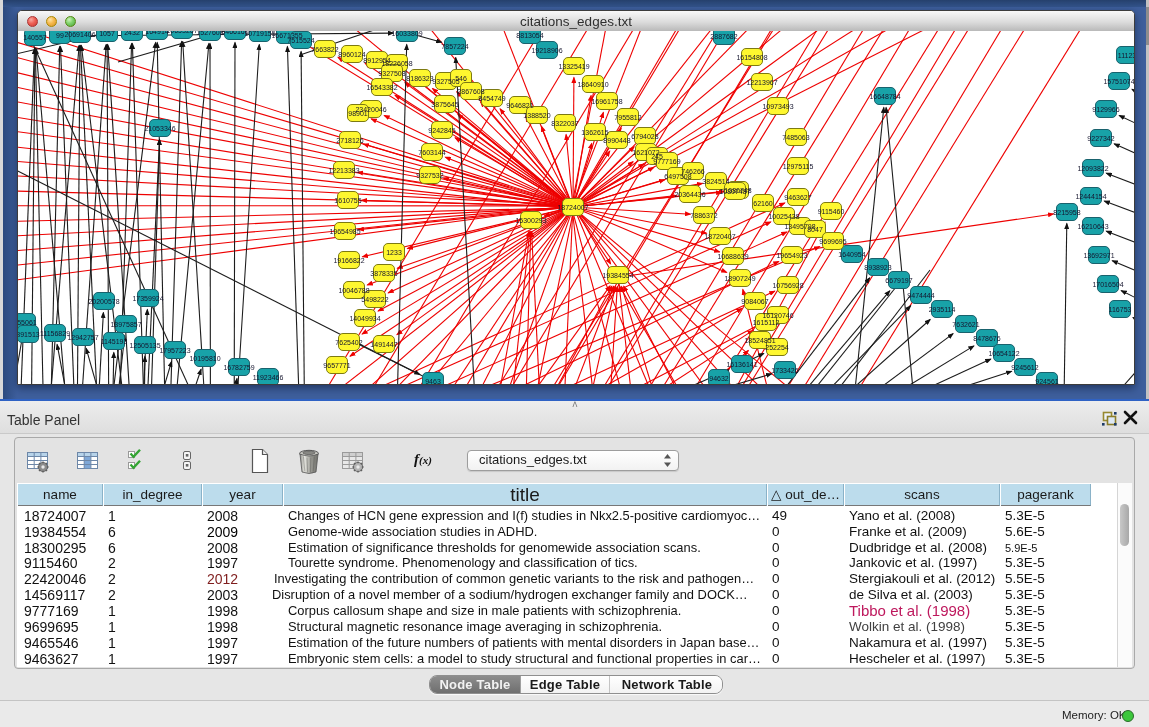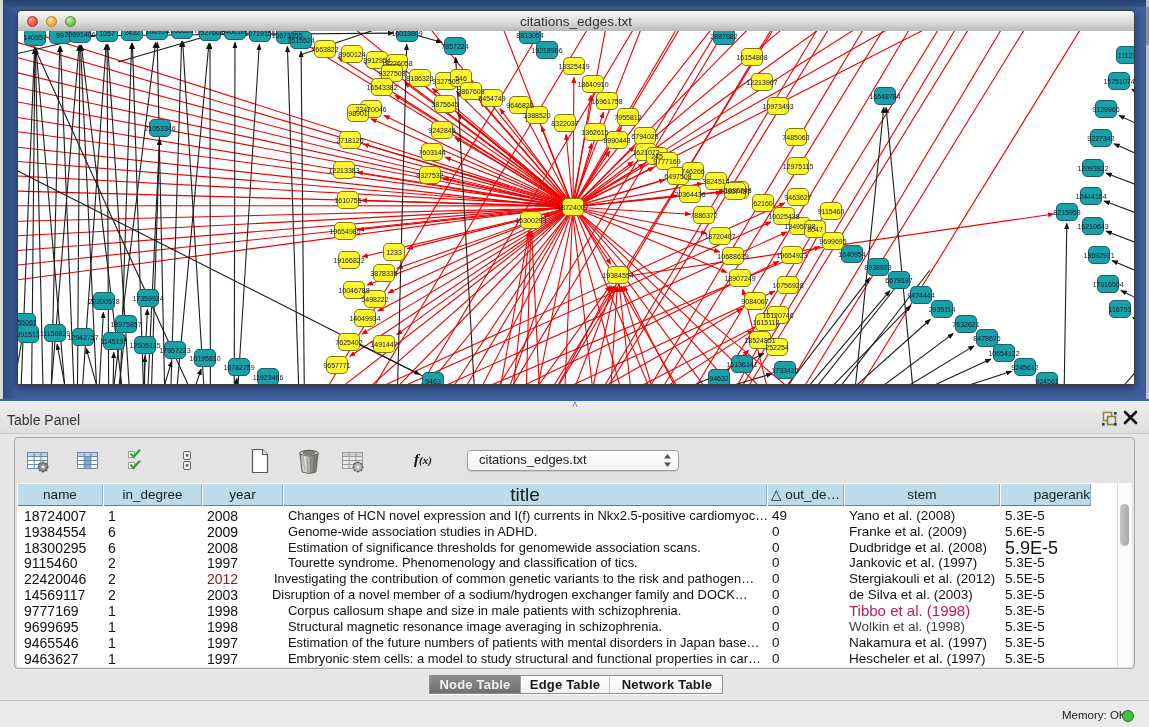--- a/index.html
+++ b/index.html
@@ -619,43 +619,43 @@
  <path d="M5.5 1 L9 5.6 H2 Z" fill="#555"></path>
     <path d="M5.5 14 L9 9.4 H2 Z" fill="#555"></path>
 </svg>
 
 <div class="abs" style="left:17px;top:483px;width:1115px;height:184px;background:#fff"></div>
 <div style="position:absolute;left:18px;top:484px;width:85px;height:22px;background:#bcdcec;border-right:1px solid #8ab2c8;border-bottom:1px solid #777;line-height:21px;text-align:center;font-size:13.5px;color:#1a1a1a;overflow:hidden;white-space:nowrap">name</div>
 <div style="position:absolute;left:104px;top:484px;width:98px;height:22px;background:#bcdcec;border-right:1px solid #8ab2c8;border-bottom:1px solid #777;line-height:21px;text-align:center;font-size:13.5px;color:#1a1a1a;overflow:hidden;white-space:nowrap">in_degree</div>
 <div style="position:absolute;left:203px;top:484px;width:80px;height:22px;background:#bcdcec;border-right:1px solid #8ab2c8;border-bottom:1px solid #777;line-height:21px;text-align:center;font-size:13.5px;color:#1a1a1a;overflow:hidden;white-space:nowrap">year</div>
 <div style="position:absolute;left:284px;top:484px;width:483px;height:22px;background:#bcdcec;border-right:1px solid #8ab2c8;border-bottom:1px solid #777;line-height:21px;text-align:center;font-size:19px;color:#1a1a1a;overflow:hidden;white-space:nowrap">title</div>
 <div style="position:absolute;left:768px;top:484px;width:76px;height:22px;background:#bcdcec;border-right:1px solid #8ab2c8;border-bottom:1px solid #777;line-height:21px;text-align:center;font-size:13.5px;color:#1a1a1a;overflow:hidden;white-space:nowrap">△ out_de…</div>
-<div style="position:absolute;left:845px;top:484px;width:155px;height:22px;background:#bcdcec;border-right:1px solid #8ab2c8;border-bottom:1px solid #777;line-height:21px;text-align:center;font-size:13.5px;color:#1a1a1a;overflow:hidden;white-space:nowrap">stem</div>
-<div style="position:absolute;left:1001px;top:484px;width:90px;height:22px;background:#bcdcec;border-right:1px solid #8ab2c8;border-bottom:1px solid #777;line-height:21px;text-align:right;font-size:13.5px;color:#1a1a1a;overflow:hidden;white-space:nowrap">pagerank</div>
+<div style="position:absolute;left:845px;top:484px;width:155px;height:22px;background:#bcdcec;border-right:1px solid #8ab2c8;border-bottom:1px solid #777;line-height:21px;text-align:center;font-size:13.5px;color:#1a1a1a;overflow:hidden;white-space:nowrap">scans</div>
+<div style="position:absolute;left:1001px;top:484px;width:90px;height:22px;background:#bcdcec;border-right:1px solid #8ab2c8;border-bottom:1px solid #777;line-height:21px;text-align:center;font-size:13.5px;color:#1a1a1a;overflow:hidden;white-space:nowrap">pagerank</div>
 <div style="position:absolute;left:24px;top:507.8px;width:80px;height:15.85px;line-height:16.6px;font-size:14px;color:#111;overflow:hidden;white-space:nowrap">18724007</div>
 <div style="position:absolute;left:108px;top:507.8px;width:95px;height:15.85px;line-height:16.6px;font-size:14px;color:#111;overflow:hidden;white-space:nowrap">1</div>
 <div style="position:absolute;left:207px;top:507.8px;width:77px;height:15.85px;line-height:16.6px;font-size:14px;color:#111;overflow:hidden;white-space:nowrap">2008</div>
-<div style="position:absolute;left:288px;top:507.8px;width:480px;height:15.85px;line-height:16.6px;font-size:12.9px;color:#111;overflow:hidden;white-space:nowrap">Changes of HCN novel expression and I(f) currents in Nkx2.5-positive cardiomyoc…</div>
+<div style="position:absolute;left:288px;top:507.8px;width:480px;height:15.85px;line-height:16.6px;font-size:12.9px;color:#111;overflow:hidden;white-space:nowrap">Changes of HCN gene expression and I(f) studies in Nkx2.5-positive cardiomyoc…</div>
 <div style="position:absolute;left:772px;top:507.8px;width:73px;height:15.85px;line-height:16.6px;font-size:13.5px;color:#111;overflow:hidden;white-space:nowrap">49</div>
 <div style="position:absolute;left:849px;top:507.8px;width:152px;height:15.85px;line-height:16.6px;font-size:13.5px;color:#111;overflow:hidden;white-space:nowrap">Yano et al. (2008)</div>
 <div style="position:absolute;left:1005px;top:507.8px;width:87px;height:15.85px;line-height:16.6px;font-size:13.5px;color:#111;overflow:hidden;white-space:nowrap">5.3E-5</div>
 <div style="position:absolute;left:24px;top:523.6px;width:80px;height:15.85px;line-height:16.6px;font-size:14px;color:#111;overflow:hidden;white-space:nowrap">19384554</div>
 <div style="position:absolute;left:108px;top:523.6px;width:95px;height:15.85px;line-height:16.6px;font-size:14px;color:#111;overflow:hidden;white-space:nowrap">6</div>
 <div style="position:absolute;left:207px;top:523.6px;width:77px;height:15.85px;line-height:16.6px;font-size:14px;color:#000000;overflow:hidden;white-space:nowrap">2009</div>
 <div style="position:absolute;left:288px;top:523.6px;width:480px;height:15.85px;line-height:16.6px;font-size:12.9px;color:#111;overflow:hidden;white-space:nowrap">Genome-wide association studies in ADHD.</div>
 <div style="position:absolute;left:772px;top:523.6px;width:73px;height:15.85px;line-height:16.6px;font-size:13.5px;color:#111;overflow:hidden;white-space:nowrap">0</div>
 <div style="position:absolute;left:849px;top:523.6px;width:152px;height:15.85px;line-height:16.6px;font-size:13.5px;color:#111;overflow:hidden;white-space:nowrap">Franke et al. (2009)</div>
 <div style="position:absolute;left:1005px;top:523.6px;width:87px;height:15.85px;line-height:16.6px;font-size:13.5px;color:#111;overflow:hidden;white-space:nowrap">5.6E-5</div>
 <div style="position:absolute;left:24px;top:539.5px;width:80px;height:15.85px;line-height:16.6px;font-size:14px;color:#111;overflow:hidden;white-space:nowrap">18300295</div>
 <div style="position:absolute;left:108px;top:539.5px;width:95px;height:15.85px;line-height:16.6px;font-size:14px;color:#111;overflow:hidden;white-space:nowrap">6</div>
 <div style="position:absolute;left:207px;top:539.5px;width:77px;height:15.85px;line-height:16.6px;font-size:14px;color:#111;overflow:hidden;white-space:nowrap">2008</div>
 <div style="position:absolute;left:288px;top:539.5px;width:480px;height:15.85px;line-height:16.6px;font-size:12.9px;color:#111;overflow:hidden;white-space:nowrap">Estimation of significance thresholds for genomewide association scans.</div>
 <div style="position:absolute;left:772px;top:539.5px;width:73px;height:15.85px;line-height:16.6px;font-size:13.5px;color:#111;overflow:hidden;white-space:nowrap">0</div>
 <div style="position:absolute;left:849px;top:539.5px;width:152px;height:15.85px;line-height:16.6px;font-size:13.5px;color:#111;overflow:hidden;white-space:nowrap">Dudbridge et al. (2008)</div>
-<div style="position:absolute;left:1005px;top:539.5px;width:87px;height:15.85px;line-height:16.6px;font-size:18px;color:#111;overflow:hidden;white-space:nowrap">5.9E-5</div>
+<div style="position:absolute;left:1005px;top:539.5px;width:87px;height:15.85px;line-height:16.6px;font-size:11px;color:#111;overflow:hidden;white-space:nowrap">5.9E-5</div>
 <div style="position:absolute;left:24px;top:555.4px;width:80px;height:15.85px;line-height:16.6px;font-size:14px;color:#111;overflow:hidden;white-space:nowrap">9115460</div>
 <div style="position:absolute;left:108px;top:555.4px;width:95px;height:15.85px;line-height:16.6px;font-size:14px;color:#111;overflow:hidden;white-space:nowrap">2</div>
 <div style="position:absolute;left:207px;top:555.4px;width:77px;height:15.85px;line-height:16.6px;font-size:14px;color:#111;overflow:hidden;white-space:nowrap">1997</div>
 <div style="position:absolute;left:288px;top:555.4px;width:480px;height:15.85px;line-height:16.6px;font-size:12.9px;color:#111;overflow:hidden;white-space:nowrap">Tourette syndrome. Phenomenology and classification of tics.</div>
 <div style="position:absolute;left:772px;top:555.4px;width:73px;height:15.85px;line-height:16.6px;font-size:13.5px;color:#111;overflow:hidden;white-space:nowrap">0</div>
 <div style="position:absolute;left:849px;top:555.4px;width:152px;height:15.85px;line-height:16.6px;font-size:13.5px;color:#111;overflow:hidden;white-space:nowrap">Jankovic et al. (1997)</div>
 <div style="position:absolute;left:1005px;top:555.4px;width:87px;height:15.85px;line-height:16.6px;font-size:13.5px;color:#111;overflow:hidden;white-space:nowrap">5.3E-5</div>
 <div style="position:absolute;left:24px;top:571.2px;width:80px;height:15.85px;line-height:16.6px;font-size:14px;color:#111;overflow:hidden;white-space:nowrap">22420046</div>
 <div style="position:absolute;left:108px;top:571.2px;width:95px;height:15.85px;line-height:16.6px;font-size:14px;color:#111;overflow:hidden;white-space:nowrap">2</div>
 <div style="position:absolute;left:207px;top:571.2px;width:77px;height:15.85px;line-height:16.6px;font-size:14px;color:#7f1d1d;overflow:hidden;white-space:nowrap">2012</div>
@@ -695,21 +695,21 @@
 <div style="position:absolute;left:108px;top:650.5px;width:95px;height:15.85px;line-height:16.6px;font-size:14px;color:#111;overflow:hidden;white-space:nowrap">1</div>
 <div style="position:absolute;left:207px;top:650.5px;width:77px;height:15.85px;line-height:16.6px;font-size:14px;color:#111;overflow:hidden;white-space:nowrap">1997</div>
 <div style="position:absolute;left:288px;top:650.5px;width:480px;height:15.85px;line-height:16.6px;font-size:12.9px;color:#111;overflow:hidden;white-space:nowrap">Embryonic stem cells: a model to study structural and functional properties in car…</div>
 <div style="position:absolute;left:772px;top:650.5px;width:73px;height:15.85px;line-height:16.6px;font-size:13.5px;color:#111;overflow:hidden;white-space:nowrap">0</div>
 <div style="position:absolute;left:849px;top:650.5px;width:152px;height:15.85px;line-height:16.6px;font-size:13.5px;color:#111;overflow:hidden;white-space:nowrap">Hescheler et al. (1997)</div>
 <div style="position:absolute;left:1005px;top:650.5px;width:87px;height:15.85px;line-height:16.6px;font-size:13.5px;color:#111;overflow:hidden;white-space:nowrap">5.3E-5</div>
 
 <div class="abs" style="left:1117px;top:483px;width:15px;height:184px;background:#fbfbfb;border-left:1px solid #d5d5d5"></div>
 <div class="abs" style="left:1120px;top:504px;width:9px;height:42px;background:linear-gradient(90deg,#c8c8c8,#a8a8a8);border-radius:5px"></div>
 
-<div class="abs" style="left:429px;top:675px;width:294px;height:19px;border:1px solid #8f8f8f;border-radius:0;overflow:hidden;box-shadow:0 1px 1px rgba(255,255,255,.8)">
+<div class="abs" style="left:429px;top:675px;width:294px;height:19px;border:1px solid #8f8f8f;border-radius:8px;overflow:hidden;box-shadow:0 1px 1px rgba(255,255,255,.8)">
   <div class="abs" style="left:0;top:0;width:90px;height:19px;background:linear-gradient(#8d8d8d,#6b6b6b);color:#f2f2f2;text-align:center;line-height:18px;font-size:13px;font-weight:bold;letter-spacing:.2px">Node Table</div>
   <div class="abs" style="left:90px;top:0;width:89px;height:19px;background:linear-gradient(#ffffff,#f1f1f1);border-left:1px solid #9f9f9f;color:#1a1a1a;text-align:center;line-height:18px;font-size:13px;font-weight:bold;letter-spacing:.2px">Edge Table</div>
   <div class="abs" style="left:179px;top:0;width:115px;height:19px;background:linear-gradient(#ffffff,#f1f1f1);border-left:1px solid #c4c4c4;color:#1a1a1a;text-align:center;line-height:18px;font-size:13px;font-weight:bold;letter-spacing:.2px">Network Table</div>
 </div>
 
 <div class="abs" style="left:0;top:700px;width:1149px;height:1px;background:#c4c4c4"></div>
 <div class="abs" style="left:0;top:701px;width:1149px;height:26px;background:#eaeaea"></div>
 <div class="abs" style="left:1062px;top:709px;font-size:11.5px;color:#222">Memory: OK</div>
 <div class="abs" style="left:1122px;top:710px;width:12px;height:12px;border-radius:50%;background:#3cc73c;border:1.5px solid #2b6b2b"></div>
 

